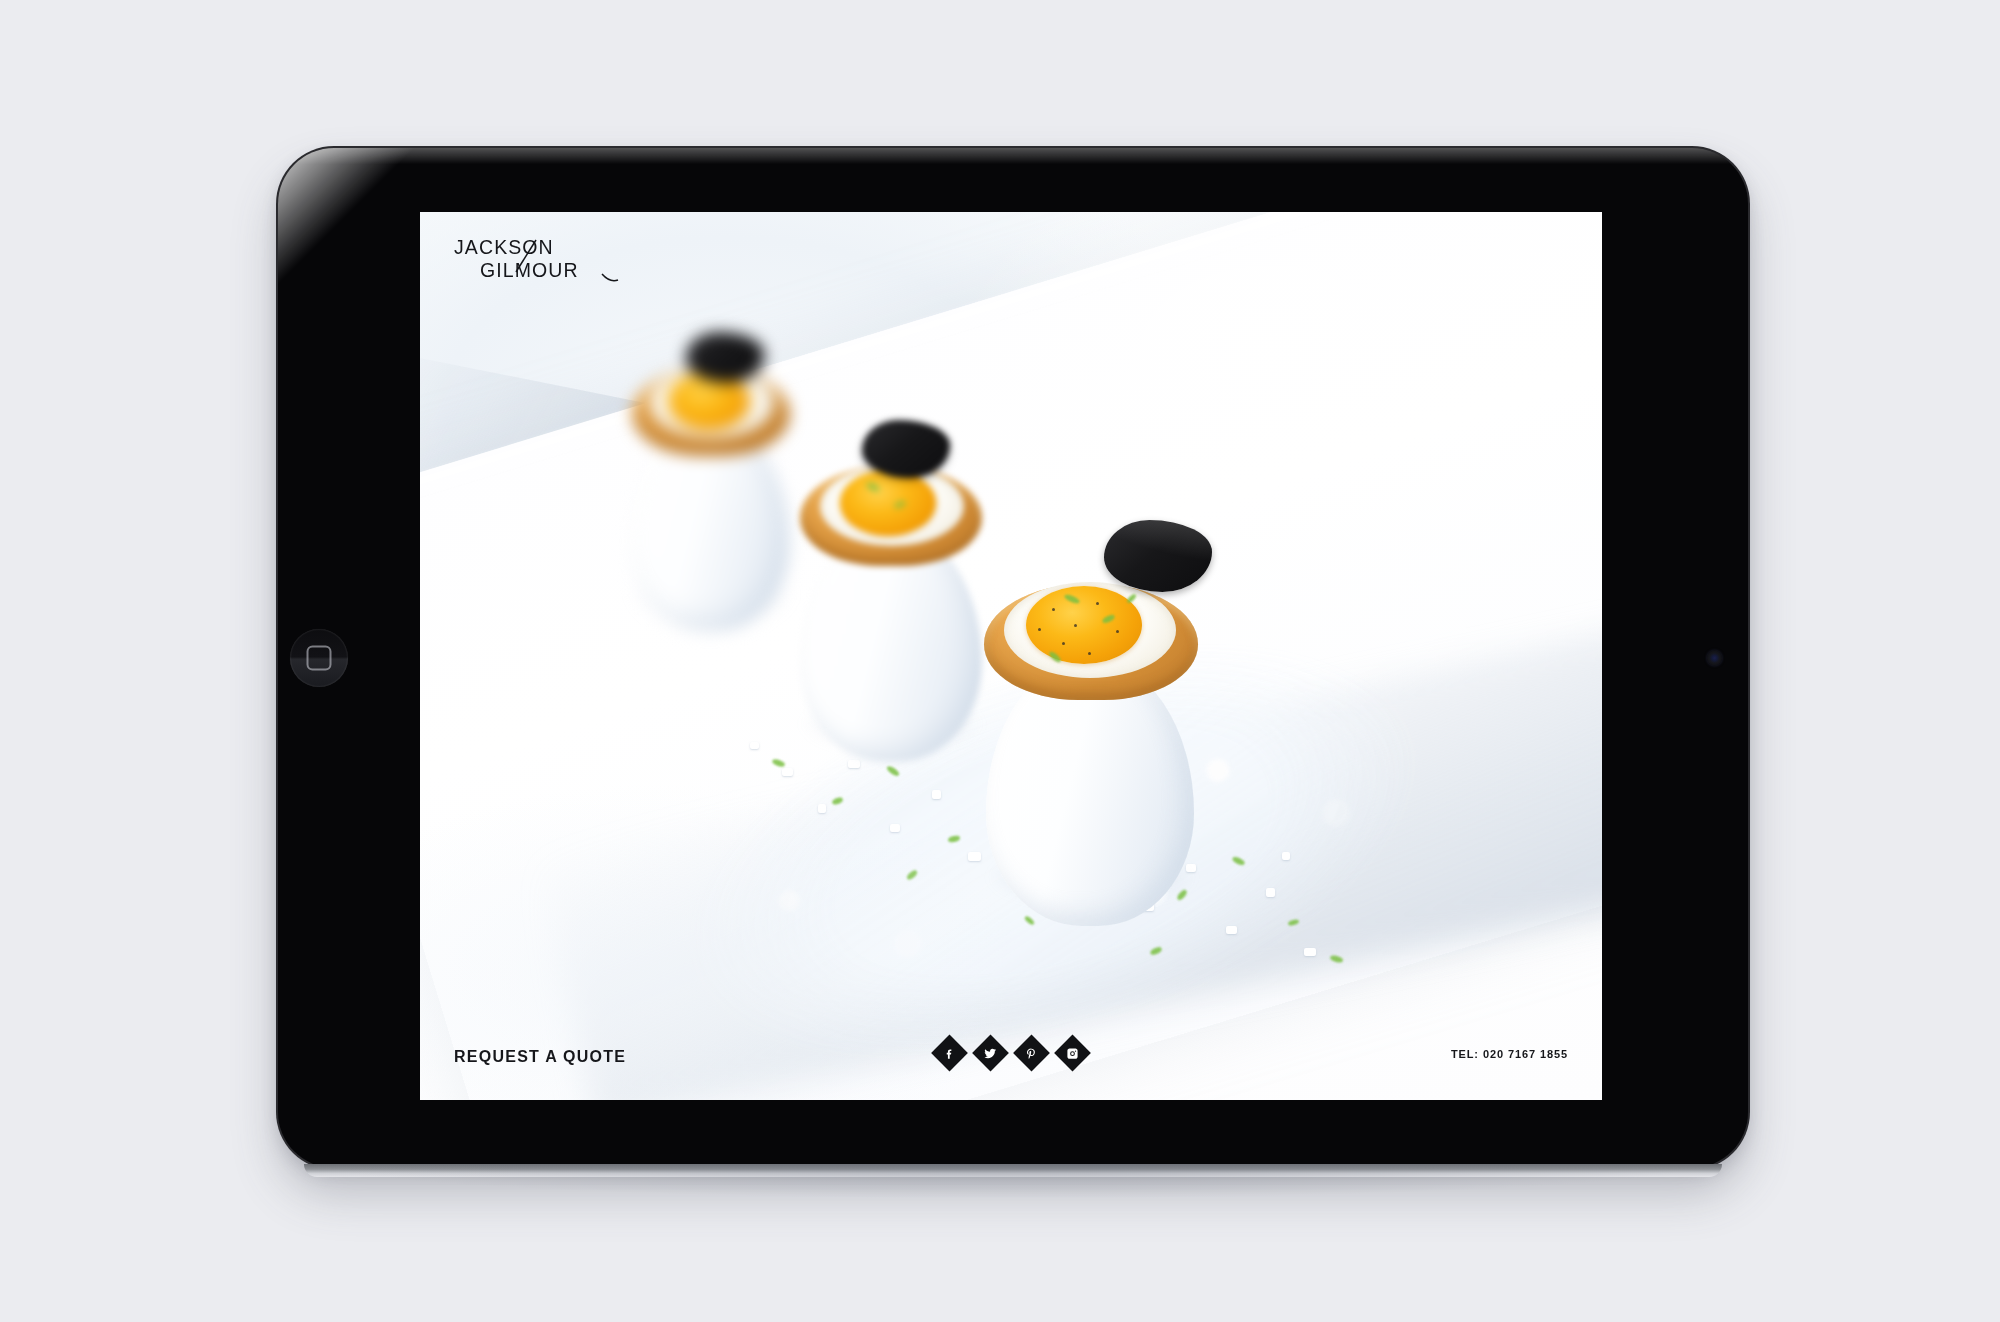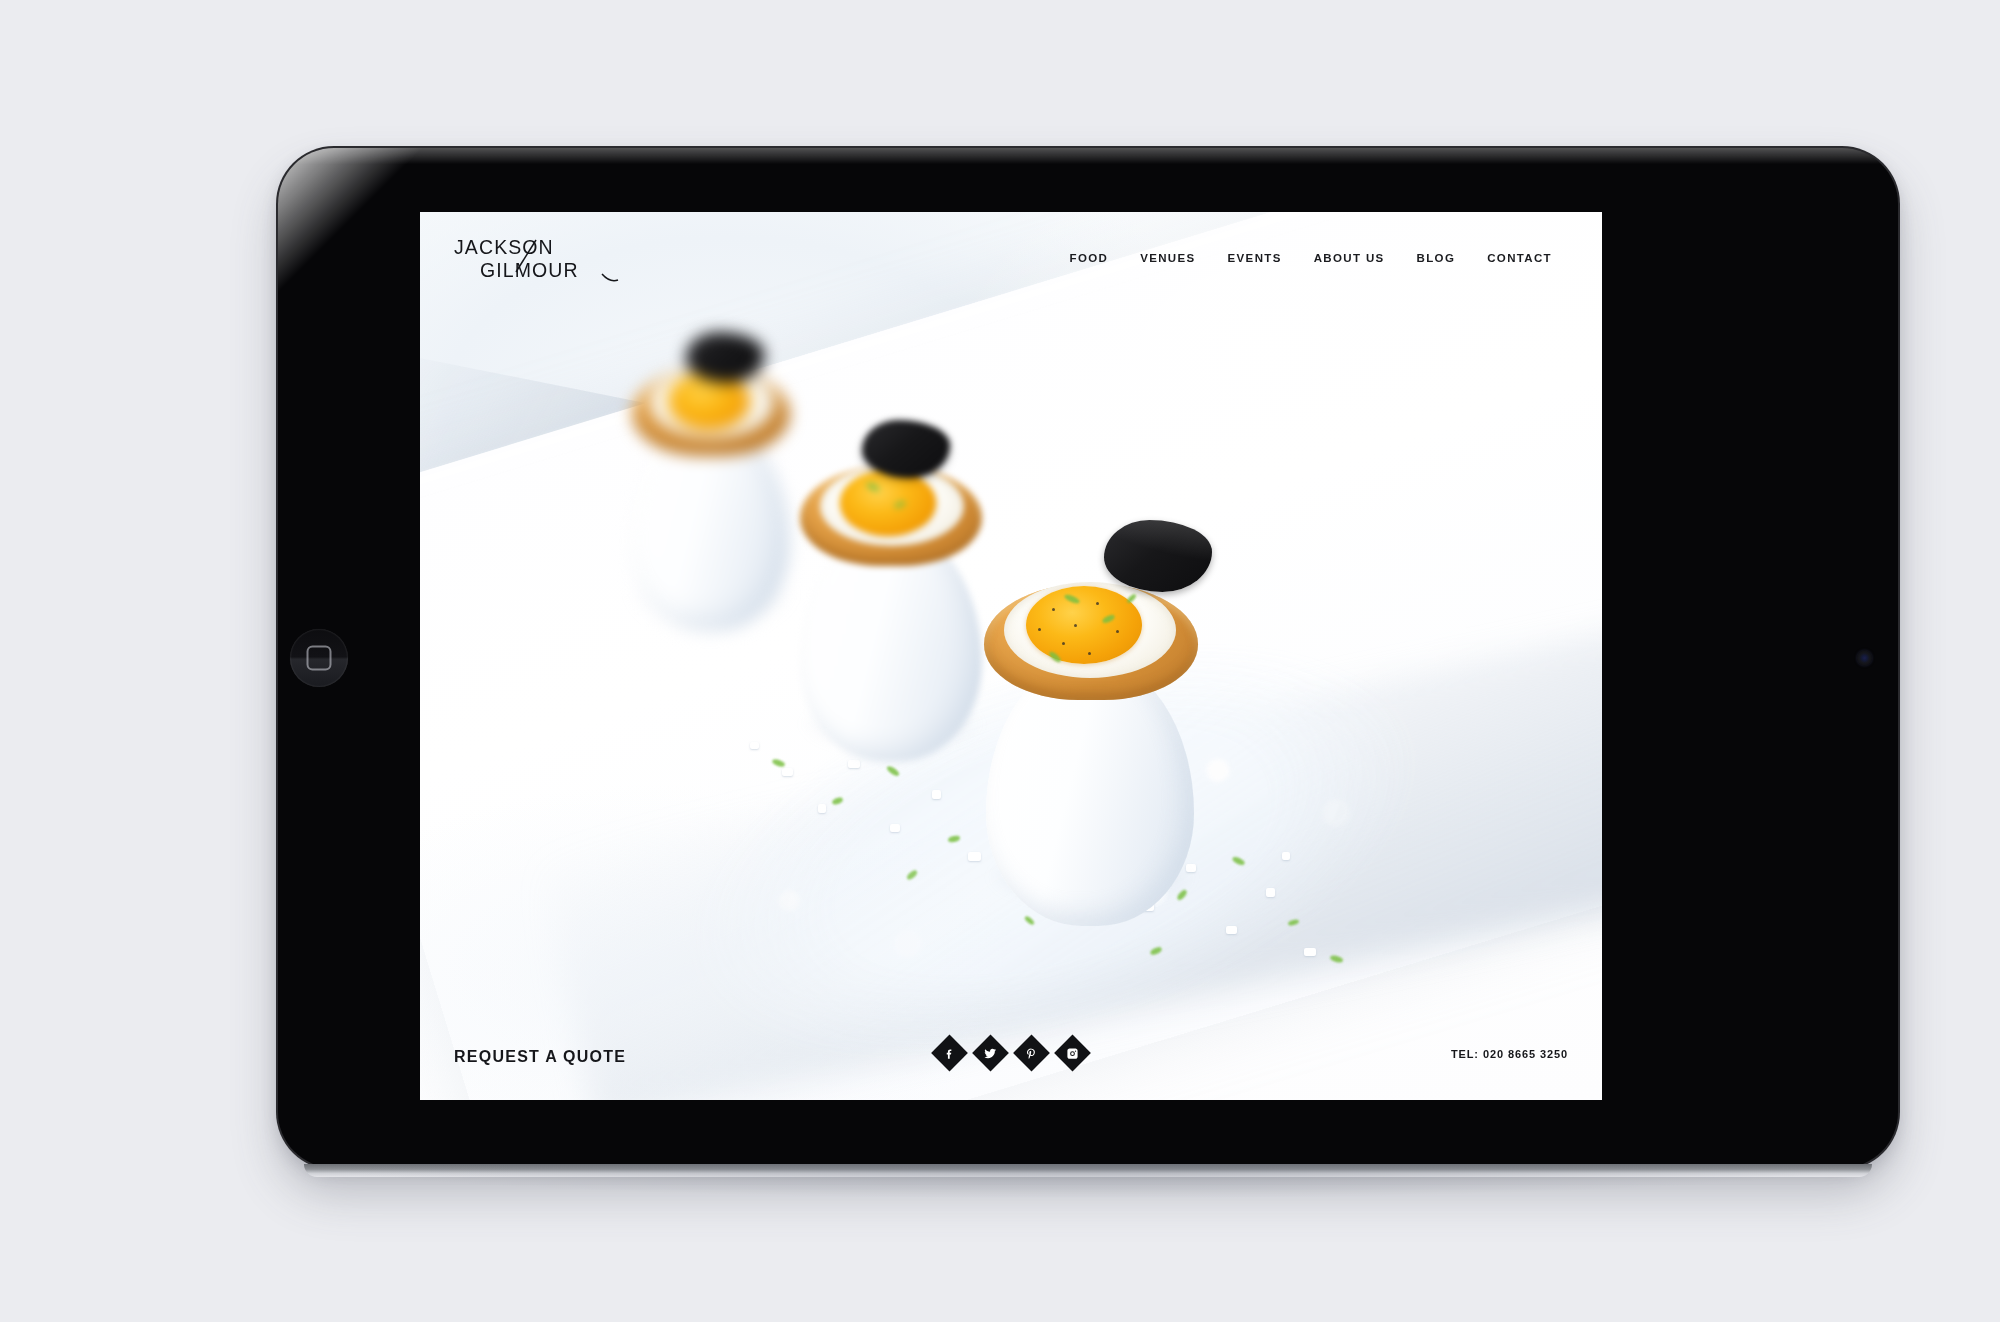--- a/index.html
+++ b/index.html
@@ -14,21 +14,21 @@
   #stage {
     position: relative;
     width: 2000px; height: 1322px;
     background: #ebecf0;
   }
 
   
   #tablet {
     position: absolute;
     left: 278px; top: 148px;
-    width: 1620px; height: 1020px;
+    width: 1470px; height: 1020px;
     border-radius: 56px;
     background: #060608;
     box-shadow:
       0 0 0 2px #2a2a2e,
       0 26px 46px rgba(80,84,96,0.30),
       0 6px 16px rgba(80,84,96,0.22);
   }
   
   #tablet-rim {
     position: absolute; inset: 0;
@@ -430,28 +430,20 @@
 
         <a id="logo" href="#">
           <svg viewBox="0 0 196 58" width="196" height="58" aria-hidden="true">
             <text x="2" y="20" font-family="'Liberation Sans', sans-serif" font-size="19.5" letter-spacing="1.1" fill="#15161a">JACKSON</text>
             <text x="28" y="43" font-family="'Liberation Sans', sans-serif" font-size="19.5" letter-spacing="1.1" fill="#15161a">GILMOUR</text>
             <path d="M84 6 L64 38" stroke="#15161a" stroke-width="1.5" fill="none"></path>
             <path d="M150 40 q8 9 16 6" stroke="#15161a" stroke-width="1.5" fill="none"></path>
           </svg>
         </a>
 
-        <nav id="main-nav">
-          <a class="nav-item" href="#">FOOD</a>
-          <a class="nav-item" href="#">VENUES</a>
-          <a class="nav-item" href="#">EVENTS</a>
-          <a class="nav-item" href="#">ABOUT US</a>
-          <a class="nav-item" href="#">BLOG</a>
-          <a class="nav-item" href="#">CONTACT</a>
-        </nav>
       </div>
 
       <div id="site-footer">
 
         <a id="request-quote" href="#">REQUEST A QUOTE</a>
 
         <div id="social">
 
           <a class="social-link" href="#">
             <span class="social-glyph">
@@ -479,18 +471,18 @@
 
           <a class="social-link" href="#">
             <span class="social-glyph">
               <svg width="13" height="13" viewBox="0 0 24 24" aria-hidden="true">
                 <path d="M17.4 2.6H6.6c-2.2 0-4 1.8-4 4v10.8c0 2.2 1.8 4 4 4h10.8c2.2 0 4-1.8 4-4V6.6c0-2.2-1.8-4-4-4zm-5.4 5a4.4 4.4 0 110 8.8 4.4 4.4 0 010-8.8zm0 1.9a2.5 2.5 0 100 5 2.5 2.5 0 000-5zm5.6-3.2a1.1 1.1 0 110 2.2 1.1 1.1 0 010-2.2z"></path>
               </svg>
             </span>
           </a>
         </div>
 
-        <a id="phone" href="#">TEL: 020 8665 3250</a>
+        <a id="phone" href="#">TEL: 020 7167 1855</a>
       </div>
 
     </div>
   </div>
 </div>
 
 </body></html>

